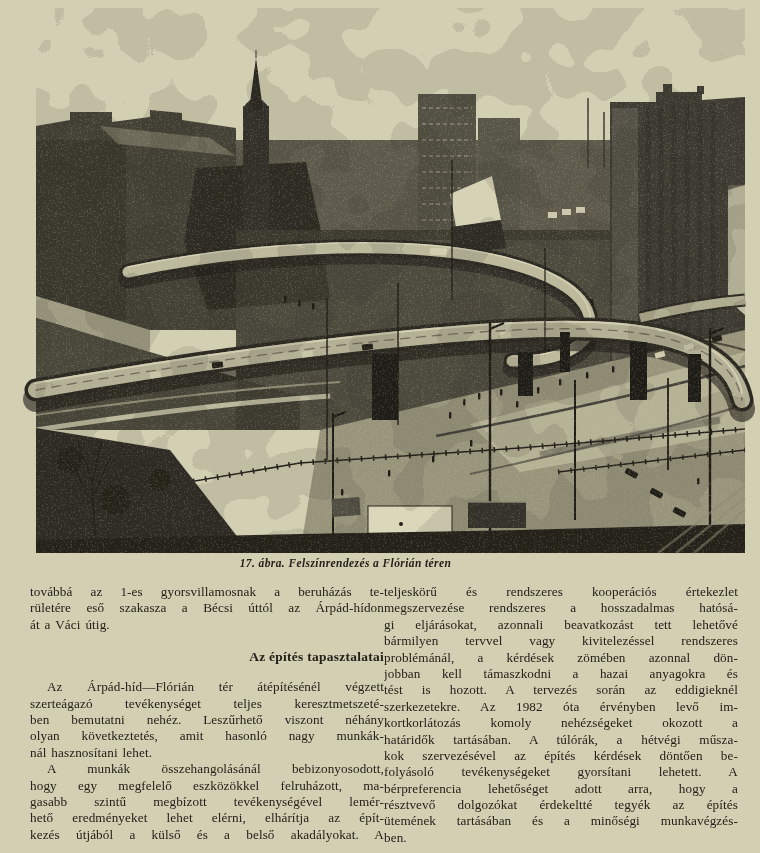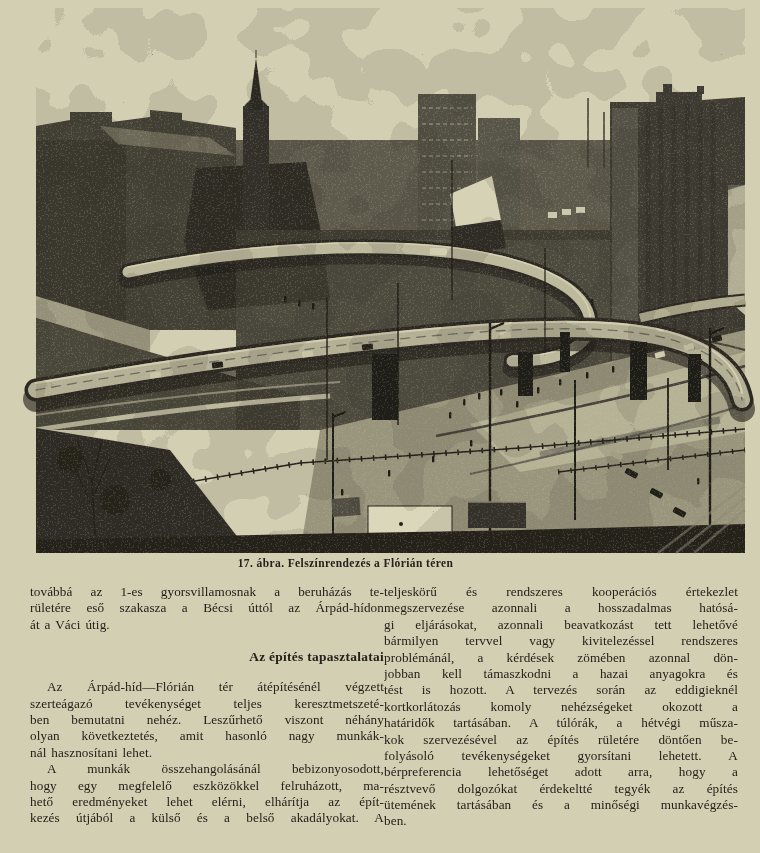--- a/index.html
+++ b/index.html
@@ -4,21 +4,21 @@
 <style>
   html,body{margin:0;padding:0;}
   body{
     width:760px;height:853px;position:relative;overflow:hidden;
     background:#d3cfb2;color:#23211a;
     font-family:"Liberation Serif","DejaVu Serif",serif;
   }
   .photo{position:absolute;top:0;left:0;}
   .caption{
     position:absolute;top:557px;left:0;width:691px;text-align:center;
-    font-size:11.5px;font-weight:bold;letter-spacing:0.4px;
+    font-size:11.5px;font-weight:bold;letter-spacing:0.4px;font-style:italic;
   }
   .cols{position:absolute;top:584px;left:30px;width:708px;display:flex;}
   .col{flex:1 1 0;min-width:0;}
   .tline{
     font-size:13.2px;line-height:16.4px;height:16.4px;overflow:hidden;
     text-align:justify;text-align-last:justify;letter-spacing:0.1px;word-spacing:1.5px;
   }
   .tline.end{text-align-last:left;}
   .tline.ind{text-indent:17px;}
   .heading{
@@ -271,36 +271,38 @@
     <div>
         <div class="tline j ind">Az Árpád-híd—Flórián tér átépítésénél végzett</div>
         <div class="tline j">szerteágazó tevékenységet teljes keresztmetszeté-</div>
         <div class="tline j">ben bemutatni nehéz. Leszűrhető viszont néhány</div>
         <div class="tline j">olyan következtetés, amit hasonló nagy munkák-</div>
         <div class="tline end">nál hasznosítani lehet.</div>
       </div>
     <div>
         <div class="tline j ind">A munkák összehangolásánál bebizonyosodott,</div>
         <div class="tline j">hogy egy megfelelő eszközökkel felruházott, ma-</div>
+        <div class="tline j">gasabb szintű megbízott tevékenységével lemér-</div>
         <div class="tline j">hető eredményeket lehet elérni, elhárítja az épít-</div>
         <div class="tline j">kezés útjából a külső és a belső akadályokat. A</div>
       </div>
   </div>
   <div class="col">
     <div>
         <div class="tline j">teljeskörű és rendszeres kooperációs értekezlet</div>
-        <div class="tline j">megszervezése azonnali a hosszadalmas hatósá-</div>
+        <div class="tline j">megszervezése rendszeres a hosszadalmas hatósá-</div>
         <div class="tline j">gi eljárásokat, azonnali beavatkozást tett lehetővé</div>
         <div class="tline j">bármilyen tervvel vagy kivitelezéssel rendszeres</div>
         <div class="tline j">problémánál, a kérdések zömében azonnal dön-</div>
         <div class="tline j">jobban kell támaszkodni a hazai anyagokra és</div>
         <div class="tline j">tést is hozott. A tervezés során az eddigieknél</div>
+        <div class="tline j">szerkezetekre. Az 1982 óta érvényben levő im-</div>
         <div class="tline j">kortkorlátozás komoly nehézségeket okozott a</div>
         <div class="tline j">határidők tartásában. A túlórák, a hétvégi műsza-</div>
-        <div class="tline j">kok szervezésével az építés rületére döntően be-</div>
+        <div class="tline j">kok szervezésével az építés kérdések döntően be-</div>
         <div class="tline j">folyásoló tevékenységeket gyorsítani lehetett. A</div>
         <div class="tline j">bérpreferencia lehetőséget adott arra, hogy a</div>
         <div class="tline j">résztvevő dolgozókat érdekeltté tegyék az építés</div>
         <div class="tline j">ütemének tartásában és a minőségi munkavégzés-</div>
         <div class="tline end">ben.</div>
       </div>
   </div>
 </div>
 
 </body></html>

